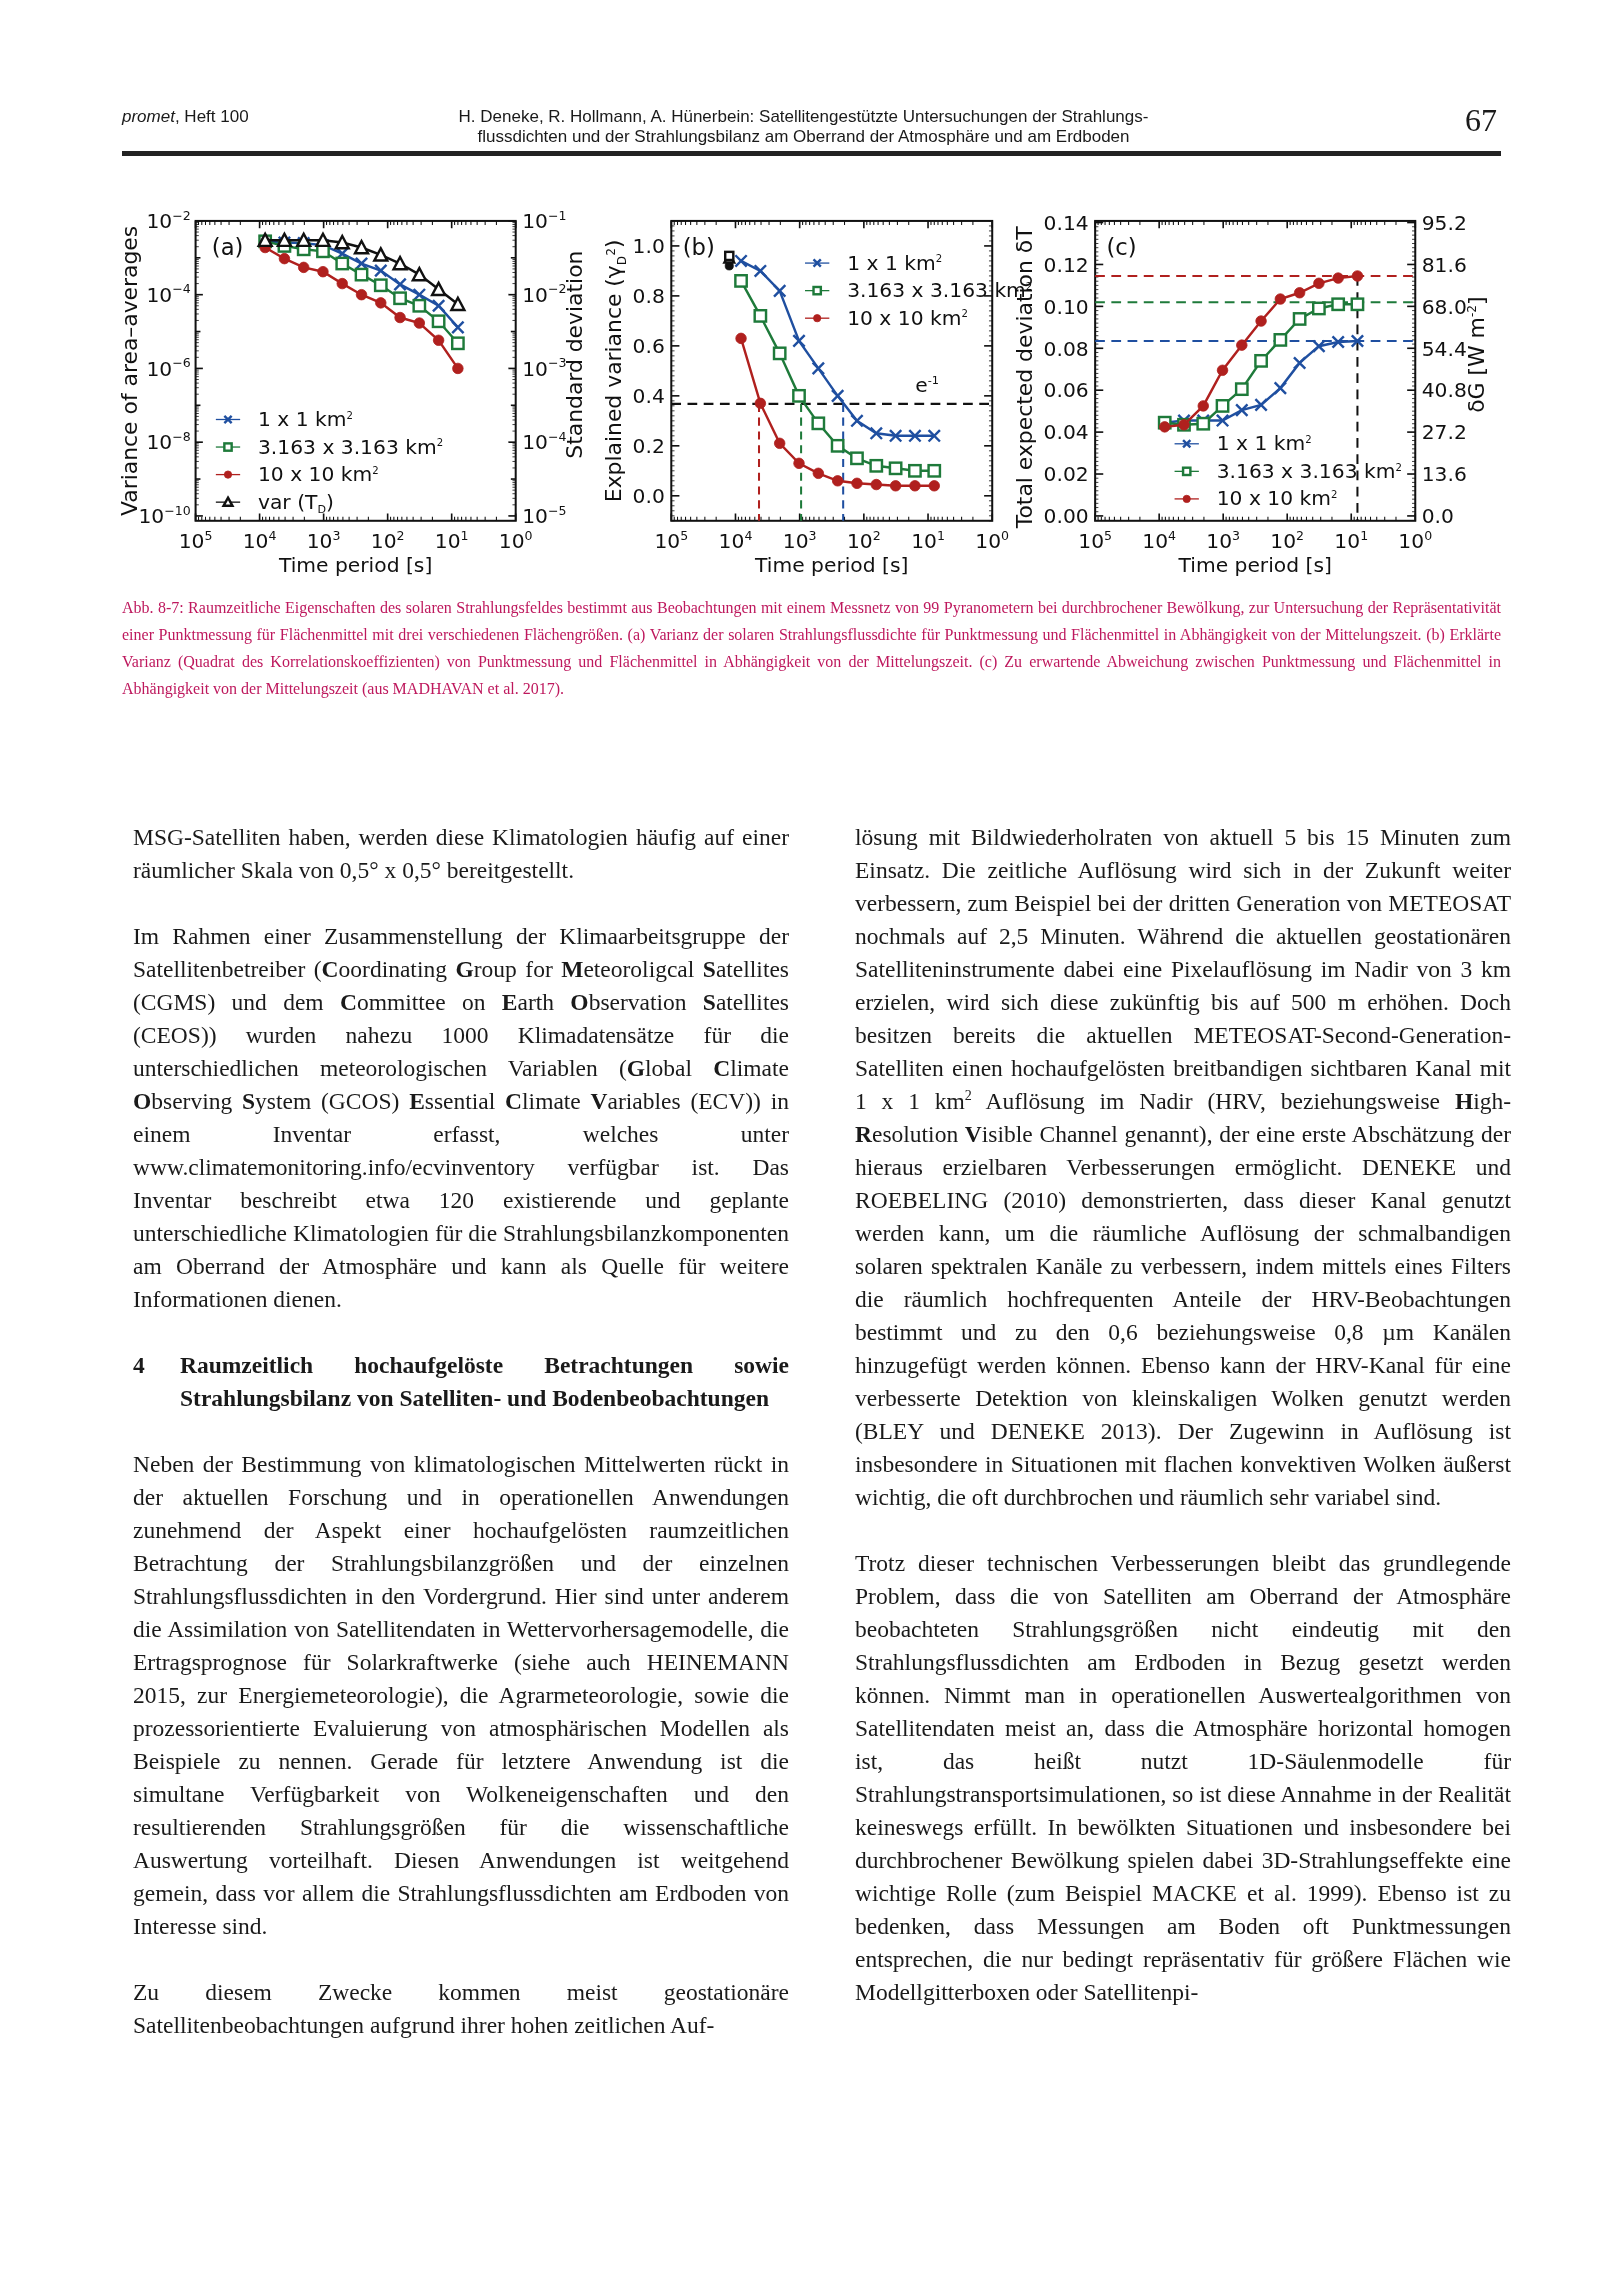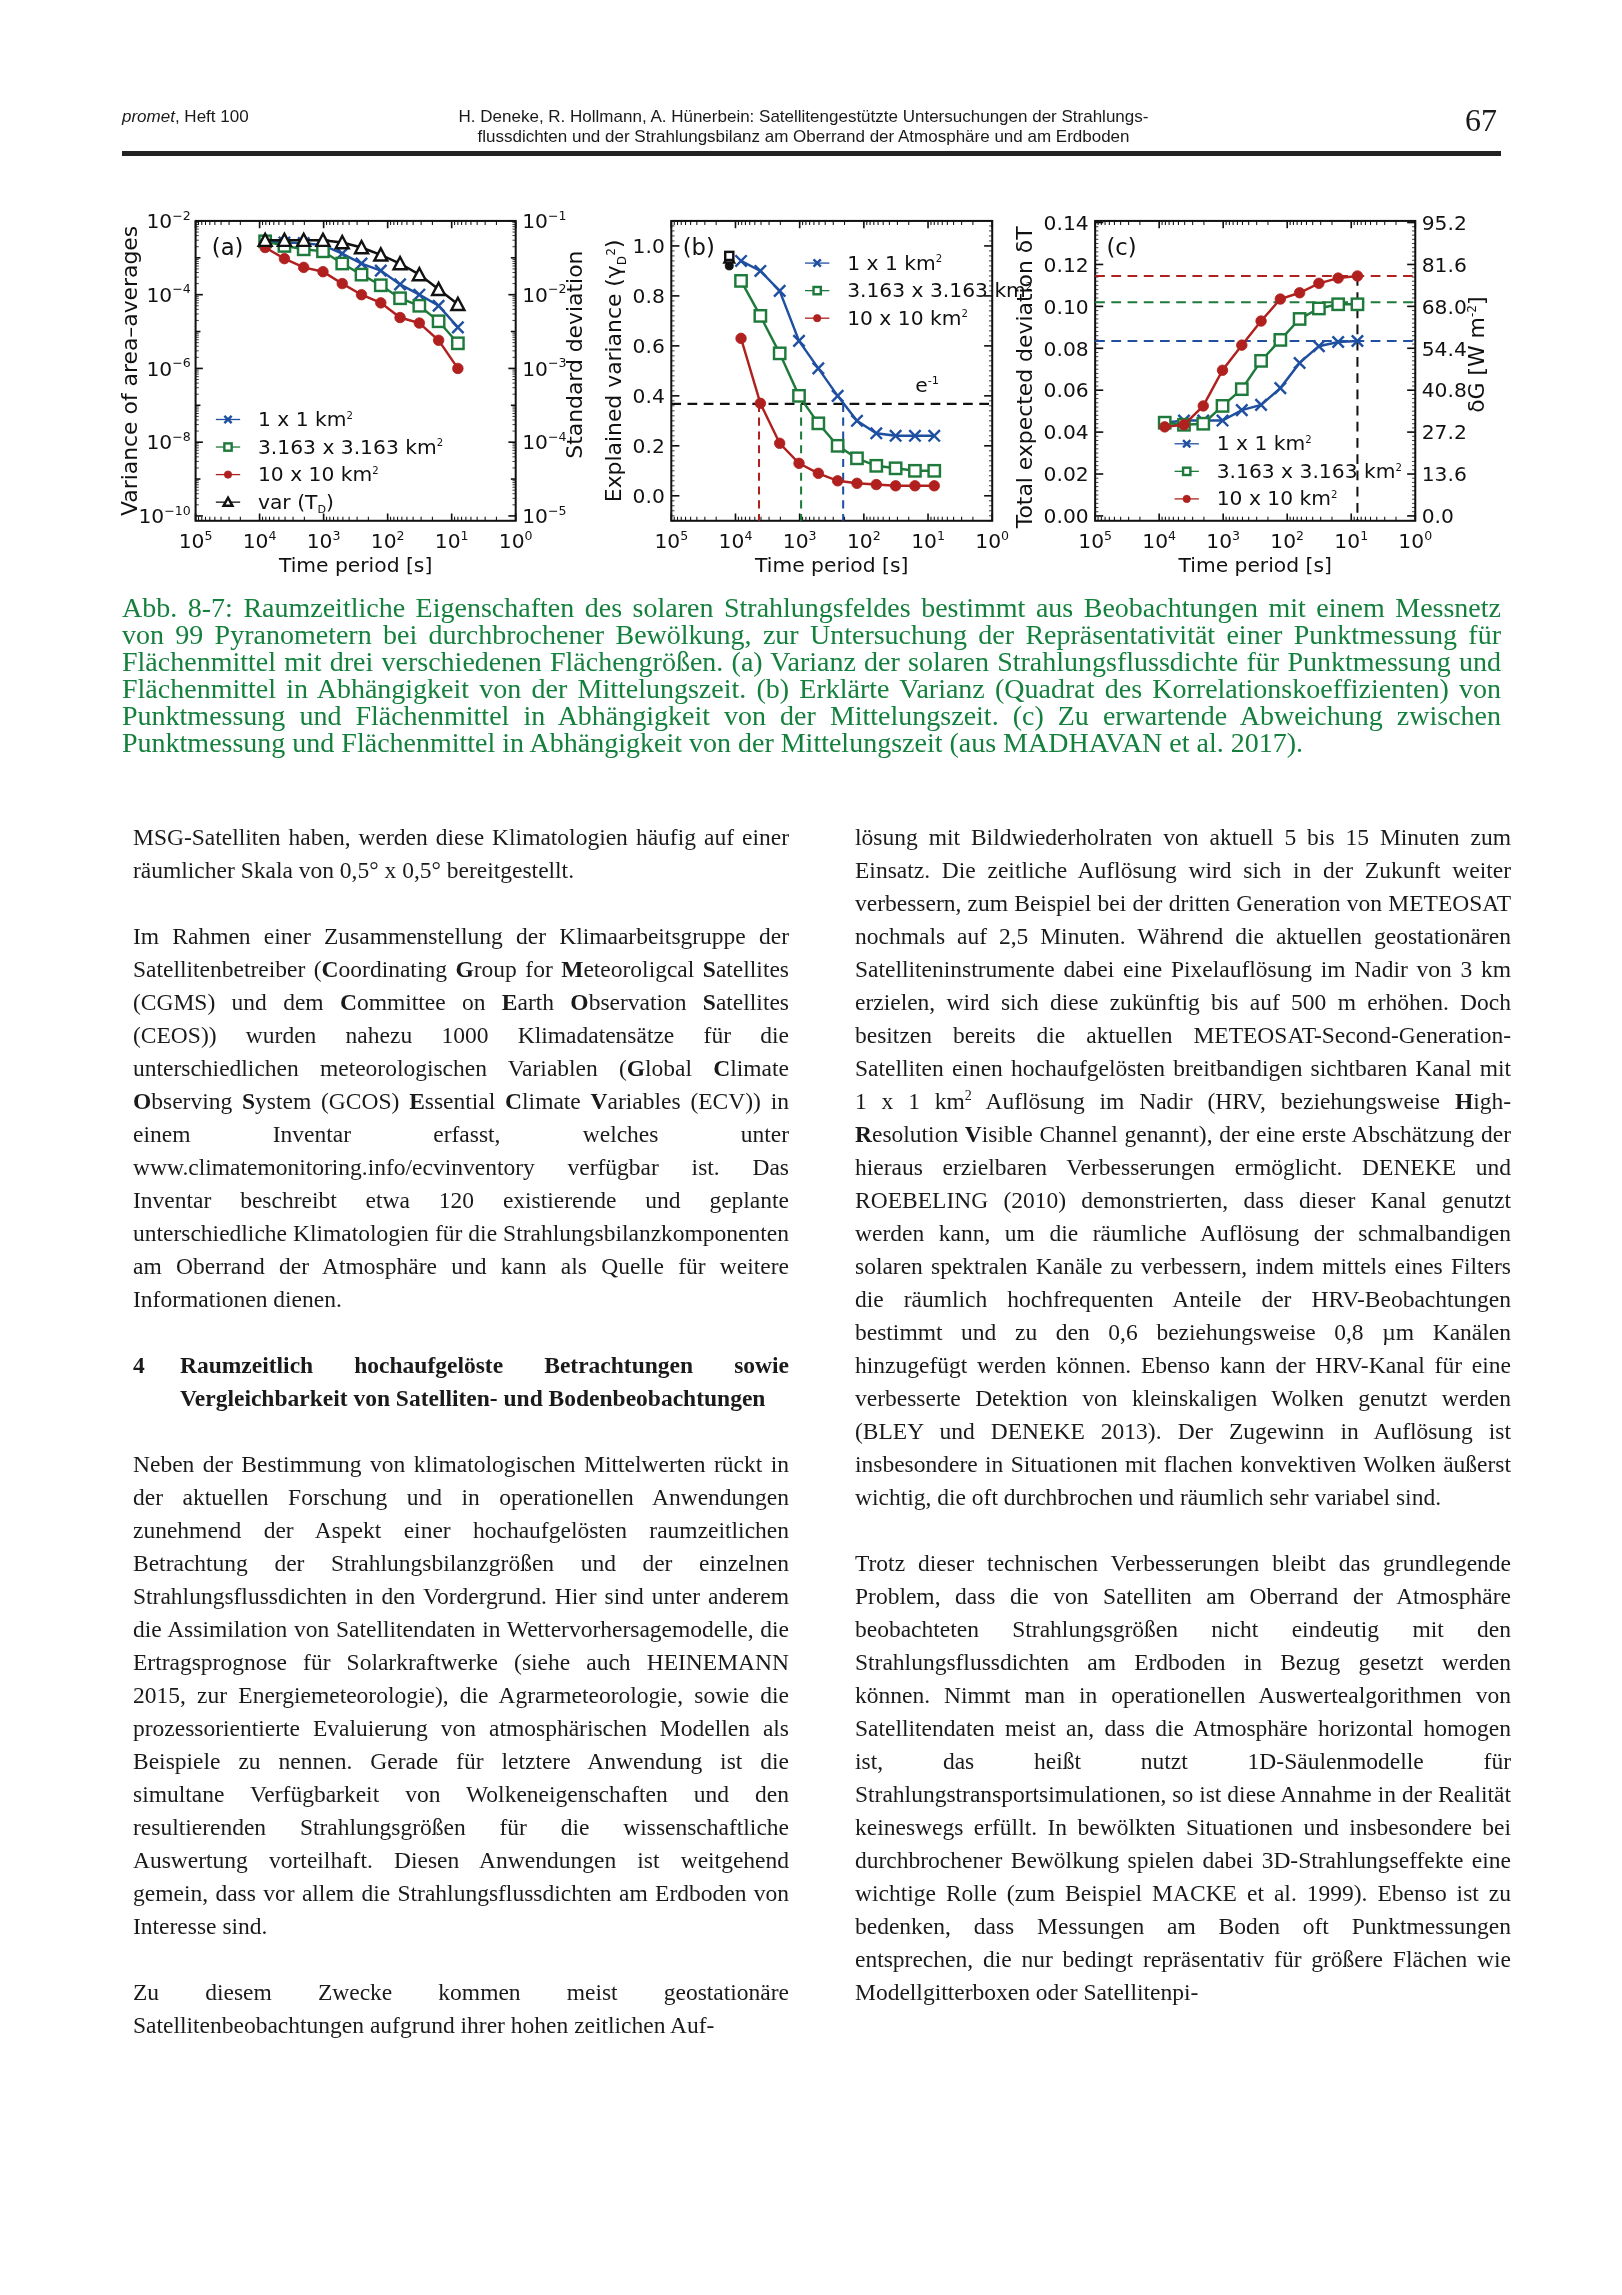--- a/index.html
+++ b/index.html
@@ -9,21 +9,21 @@
   .hdr-left i { font-style: italic; }
   .hdr-center { left: 357px; top: 107px; width: 893px; text-align: center; line-height: 19.5px; }
   .hdr-page { left: 1465px; top: 102px; font-family: "Liberation Serif", serif; font-size: 32px; }
   .hdr-rule { position: absolute; left: 122px; top: 151px; width: 1379px; height: 4.9px; background: #222; }
 
   #figure { position: absolute; left: 0; top: 195px; width: 1623px; height: 389px; }
   #figure svg { position: absolute; left: 0; top: 0; }
   .axis-text { font-family: "DejaVu Sans", sans-serif; fill: #111; }
 
   .caption { position: absolute; left: 122px; top: 594px; width: 1379px;
-    font-family: "Liberation Serif", serif; font-size: 28px; line-height: 27px; text-align: justify; color: #15803d; }
+    font-family: "Liberation Serif", serif; font-size: 16px; line-height: 27px; text-align: justify; color: #be185d; }
 
   .col { position: absolute; width: 656px; font-family: "Liberation Serif", serif; font-size: 23.5px; line-height: 33px; color: #1a1a1a; margin-left: 11px; }
   .col-left { left: 122px; top: 821px; }
   .col-right { left: 844px; top: 821px; }
   .col p { margin: 0 0 33px 0; text-align: justify; }
   .col p.last { margin-bottom: 0; }
   .section-heading { display: flex; font-weight: bold; margin: 0 0 33px 0; }
   .section-heading .num { width: 47px; flex: none; }
   .section-heading .title { text-align: justify; }
   sup { font-size: 60%; line-height: 0; }
@@ -996,21 +996,21 @@
     </svg>
 </div>
 
 <div class="caption">Abb. 8-7: Raumzeitliche Eigenschaften des solaren Strahlungsfeldes bestimmt aus Beobachtungen mit einem Messnetz von 99 Pyranometern bei durchbrochener Bewölkung, zur Untersuchung der Repräsentativität einer Punktmessung für Flächenmittel mit drei verschiedenen Flächengrößen. (a) Varianz der solaren Strahlungsflussdichte für Punktmessung und Flächenmittel in Abhängigkeit von der Mittelungszeit. (b) Erklärte Varianz (Quadrat des Korrelationskoeffizienten) von Punktmessung und Flächenmittel in Abhängigkeit von der Mittelungszeit. (c) Zu erwartende Abweichung zwischen Punktmessung und Flächenmittel in  Abhängigkeit von der Mittelungszeit (aus MADHAVAN et al. 2017).</div>
 
 <div class="col col-left">
   <p>MSG-Satelliten haben, werden diese Klimatologien häufig auf einer räumlicher Skala von 0,5° x 0,5° bereitgestellt.</p>
   <p id="left-p2"><span>Im Rahmen einer Zusammenstellung der Klimaarbeitsgruppe der Satellitenbetreiber (</span><b>C</b><span>oordinating </span><b>G</b><span>roup for </span><b>M</b><span>eteoroligcal </span><b>S</b><span>atellites (CGMS) und dem </span><b>C</b><span>ommittee on </span><b>E</b><span>arth </span><b>O</b><span>bservation </span><b>S</b><span>atellites (CEOS)) wurden nahezu 1000 Klimadatensätze für die unterschiedlichen meteorologischen Variablen (</span><b>G</b><span>lobal </span><b>C</b><span>limate </span><b>O</b><span>bserving </span><b>S</b><span>ystem (GCOS) </span><b>E</b><span>ssential </span><b>C</b><span>limate </span><b>V</b><span>ariables (ECV)) in einem Inventar erfasst, welches unter www.climatemonitoring.info/ecvinventory verfügbar ist. Das Inventar beschreibt etwa 120 existierende und geplante unterschiedliche Klimatologien für die Strahlungsbilanzkomponenten am Oberrand der Atmosphäre und kann als Quelle für weitere Informationen dienen.</span></p>
   <div class="section-heading">
     <span class="num">4</span>
-    <span class="title">Raumzeitlich hochaufgelöste Betrachtungen sowie Vergleichbarkeit von Satelliten- und Bodenbeobachtungen</span>
+    <span class="title">Raumzeitlich hochaufgelöste Betrachtungen sowie Strahlungsbilanz von Satelliten- und Bodenbeobachtungen</span>
   </div>
   <p>Neben der Bestimmung von klimatologischen Mittelwerten rückt in der aktuellen Forschung und in operationellen Anwendungen zunehmend der Aspekt einer hochaufgelösten raumzeitlichen Betrachtung der Strahlungsbilanzgrößen und der einzelnen Strahlungsflussdichten in den Vordergrund. Hier sind unter anderem die Assimilation von Satellitendaten in Wettervorhersagemodelle, die Ertragsprognose für Solarkraftwerke (siehe auch HEINEMANN 2015, zur Energiemeteorologie), die Agrarmeteorologie, sowie die prozessorientierte Evaluierung von atmosphärischen Modellen als Beispiele zu nennen. Gerade für letztere Anwendung ist die simultane Verfügbarkeit von Wolkeneigenschaften und den resultierenden Strahlungsgrößen für die wissenschaftliche Auswertung vorteilhaft. Diesen Anwendungen ist weitgehend gemein, dass vor allem die Strahlungsflussdichten am Erdboden von Interesse sind.</p>
   <p class="last">Zu diesem Zwecke kommen meist geostationäre Satellitenbeobachtungen aufgrund ihrer hohen zeitlichen Auf-</p>
 </div>
 
 <div class="col col-right">
   <p id="right-p1"><span>lösung mit Bildwiederholraten von aktuell 5 bis 15 Minuten zum Einsatz. Die zeitliche Auflösung wird sich in der Zukunft weiter verbessern, zum Beispiel bei der dritten Generation von METEOSAT nochmals auf 2,5 Minuten. Während die aktuellen geostationären Satelliteninstrumente dabei eine Pixelauflösung im Nadir von 3 km erzielen, wird sich diese zukünftig bis auf 500 m erhöhen. Doch besitzen bereits die aktuellen METEOSAT-Second-Generation-Satelliten einen hochaufgelösten breitbandigen sichtbaren Kanal mit 1 x 1 km</span><sup>2</sup><span> Auflösung im Nadir (HRV, beziehungsweise </span><b>H</b><span>igh-</span><b>R</b><span>esolution </span><b>V</b><span>isible Channel genannt), der eine erste Abschätzung der hieraus erzielbaren Verbesserungen ermöglicht. DENEKE und ROEBELING (2010) demonstrierten, dass dieser Kanal genutzt werden kann, um die räumliche Auflösung der schmalbandigen solaren spektralen Kanäle zu verbessern, indem mittels eines Filters die räumlich hochfrequenten Anteile der HRV-Beobachtungen bestimmt und zu den 0,6 beziehungsweise 0,8 µm Kanälen hinzugefügt werden können. Ebenso kann der HRV-Kanal für eine verbesserte Detektion von kleinskaligen Wolken genutzt werden (BLEY und DENEKE 2013). Der Zugewinn in Auflösung ist insbesondere in Situationen mit flachen konvektiven Wolken äußerst wichtig, die oft durchbrochen und räumlich sehr variabel sind.</span></p>
   <p class="last">Trotz dieser technischen Verbesserungen bleibt das grundlegende Problem, dass die von Satelliten am Oberrand der Atmosphäre beobachteten Strahlungsgrößen nicht eindeutig mit den Strahlungsflussdichten am Erdboden in Bezug gesetzt werden können. Nimmt man in operationellen Auswertealgorithmen von Satellitendaten meist an, dass die Atmosphäre horizontal homogen ist, das heißt nutzt 1D-Säulenmodelle für Strahlungstransportsimulationen, so ist diese Annahme in der Realität keineswegs erfüllt. In bewölkten Situationen und insbesondere bei durchbrochener Bewölkung spielen dabei 3D-Strahlungseffekte eine wichtige Rolle (zum Beispiel MACKE et al. 1999). Ebenso ist zu bedenken, dass Messungen am Boden oft Punktmessungen entsprechen, die nur bedingt repräsentativ für größere Flächen wie Modellgitterboxen oder Satellitenpi-</p>
 </div>
 

